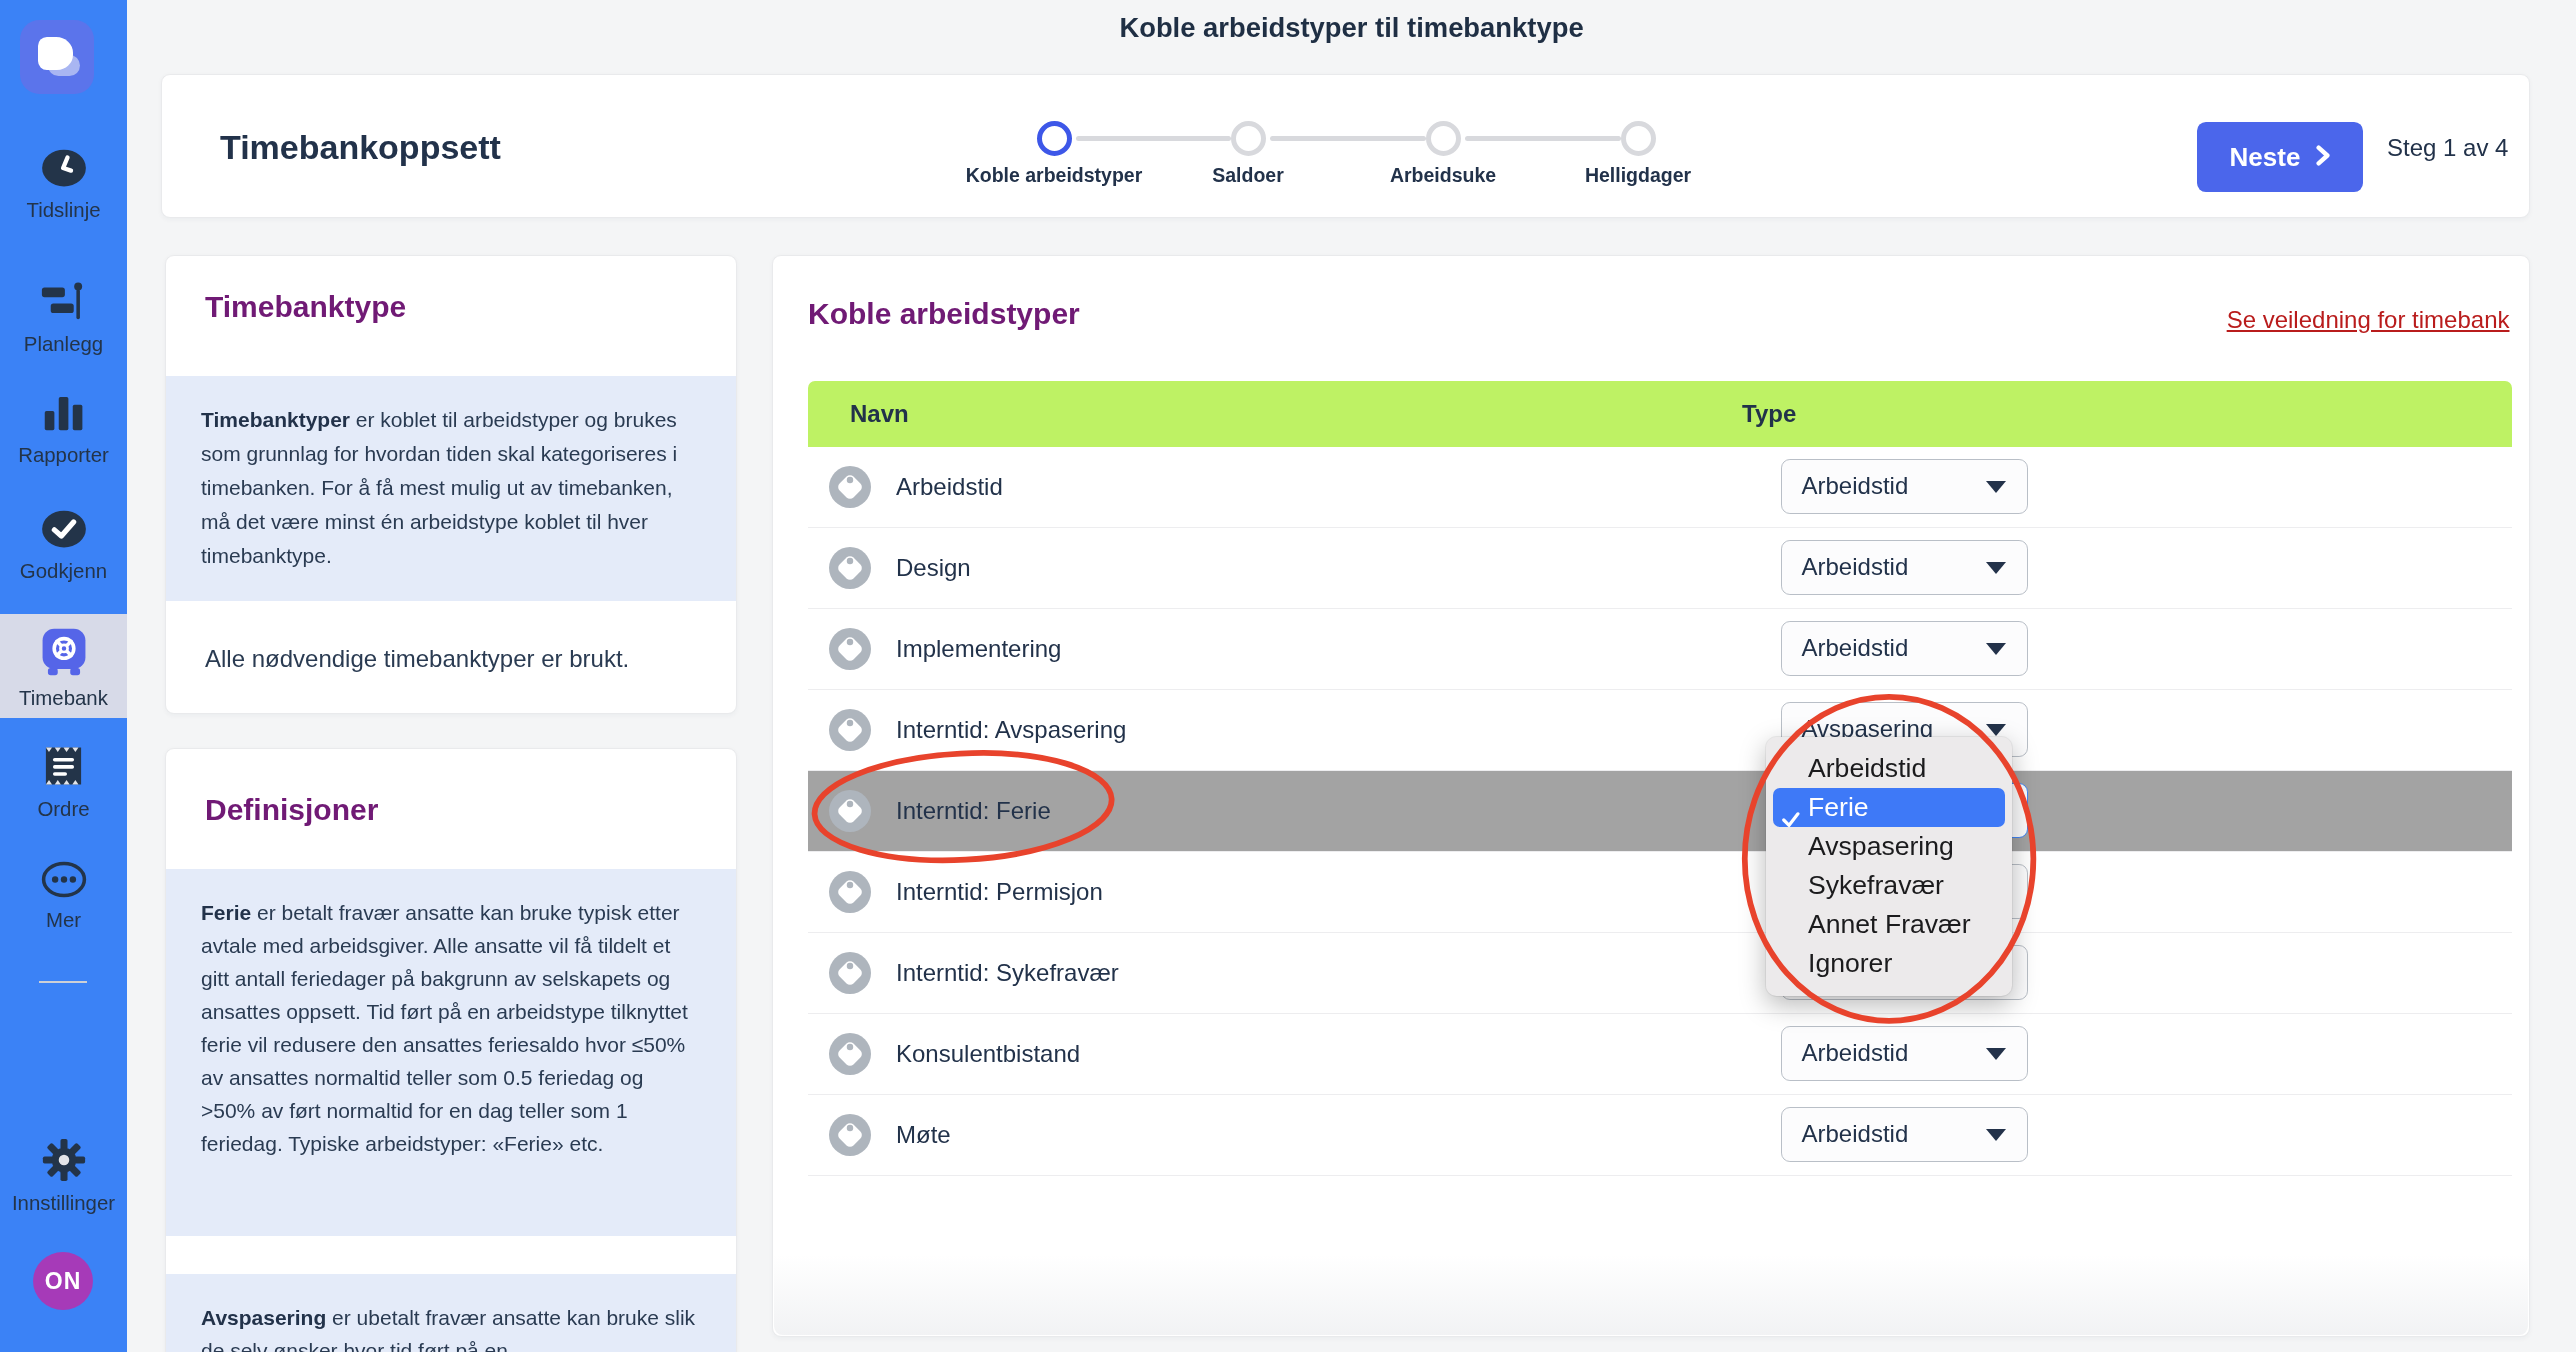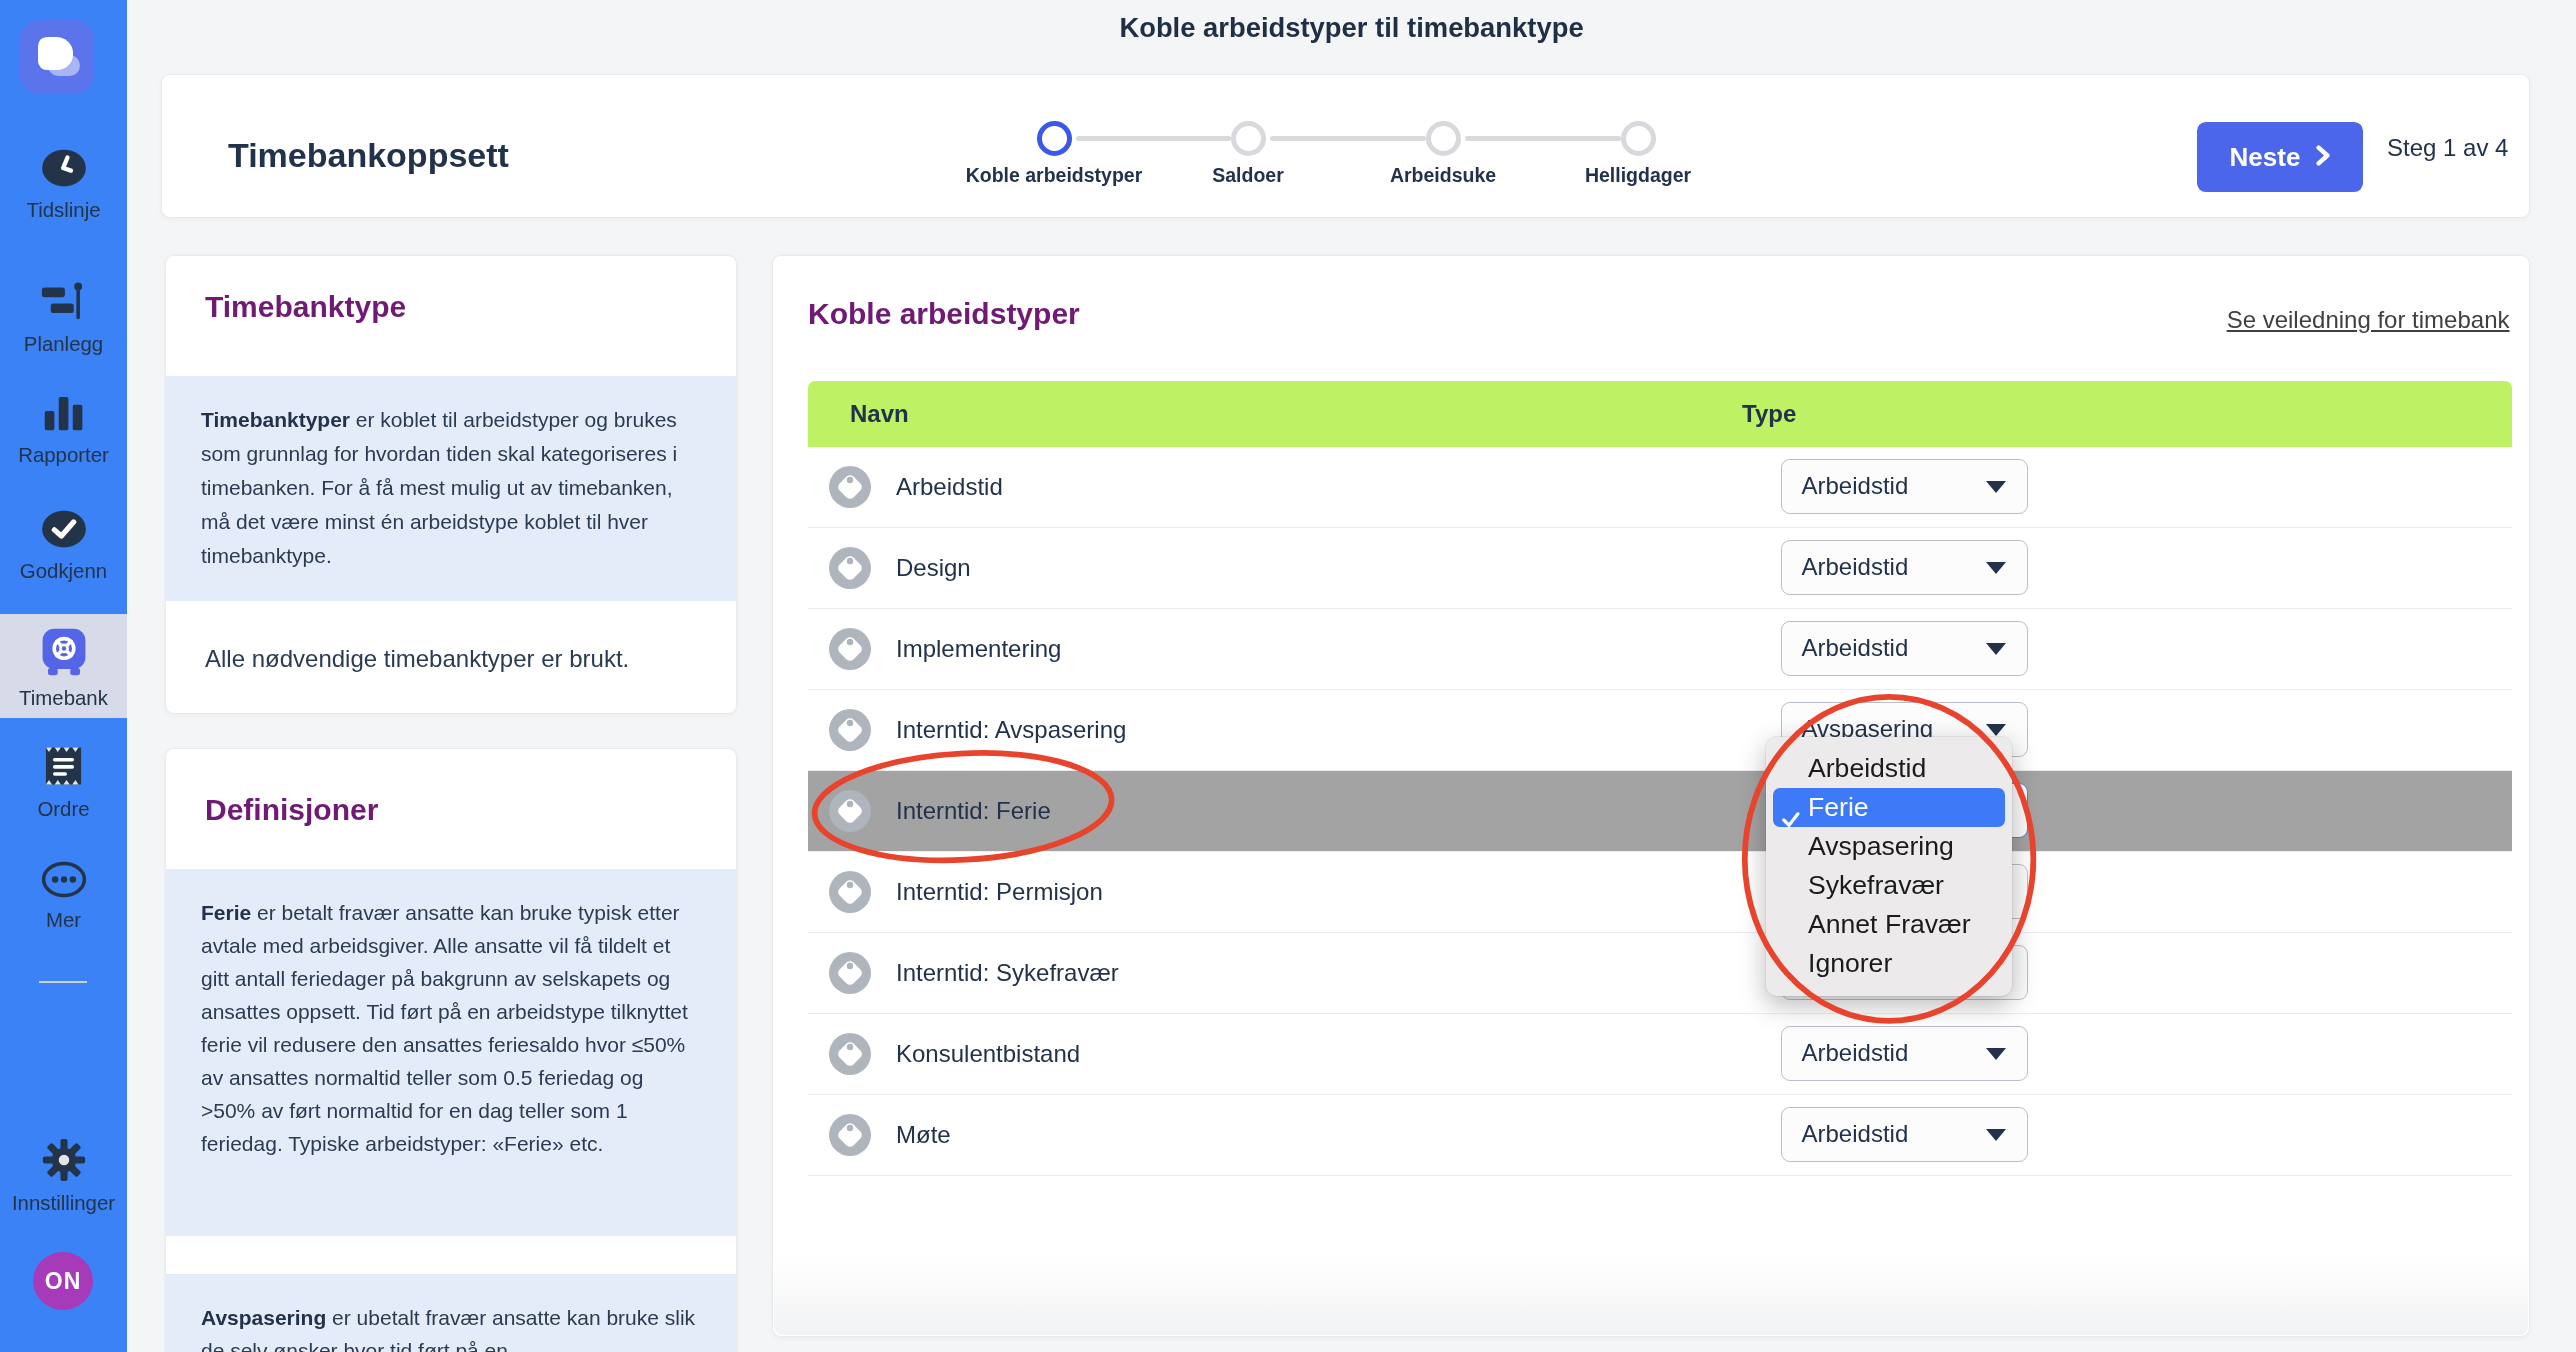--- a/index.html
+++ b/index.html
@@ -19,21 +19,21 @@
   .logo .blue-crescent{position:absolute;left:27.4px;top:35px;width:32px;height:21px;background:#A9B6F2;border-radius:5.3px 12.4px 12.4px 12.4px;z-index:1;}
   .side-divider{position:absolute;left:39px;top:981px;width:48px;height:1.8px;background:#CDD0D6;}
   .avatar{position:absolute;left:33px;top:1252px;width:60px;height:58px;background:#A63AB8;border-radius:50%;
     color:#fff;font-size:23px;font-weight:bold;text-align:center;line-height:58px;letter-spacing:0.9px;cursor:pointer;}
   
   .page-title{position:absolute;left:127px;top:12.4px;width:2449px;text-align:center;
     font-size:27.4px;font-weight:bold;color:#1F2F44;}
   
   .card{background:#fff;border:0.9px solid #E9EAEC;border-radius:8.9px;box-shadow:0 1.8px 5.3px rgba(30,40,70,.04);box-sizing:border-box;}
   .header-card{position:absolute;left:161px;top:74px;width:2369px;height:144px;}
-  .wizard-title{position:absolute;left:58px;top:53px;font-size:34px;font-weight:bold;color:#22324A;margin:8px;}
+  .wizard-title{position:absolute;left:58px;top:53px;font-size:34px;font-weight:bold;color:#22324A;margin:0;}
   .step{position:absolute;}
   .step-dot{position:absolute;width:25px;height:25px;border-radius:50%;background:#fff;border:5.3px solid #D8D9DD;box-sizing:content-box;}
   .step.active .step-dot{border-color:#3D57E8;}
   .step-line{position:absolute;height:5.3px;background:#D8D9DD;border-radius:2.7px;}
   .step-label{position:absolute;width:248px;text-align:center;font-size:19.5px;font-weight:600;color:#22324A;}
   .next-btn{position:absolute;left:2035px;top:47px;width:166px;height:70px;background:#4B66EB;border:none;border-radius:8.9px;
     color:#fff;font-size:26px;font-weight:600;font-family:inherit;display:flex;align-items:center;justify-content:center;gap:16px;cursor:pointer;}
   .progress-label{position:absolute;left:2225px;top:59px;font-size:24px;color:#22324A;}
   
   .tb-card{position:absolute;left:165px;top:255px;width:572px;height:459px;overflow:hidden;}
@@ -41,21 +41,21 @@
   .card h2{margin:0;position:absolute;left:39px;font-size:30px;font-weight:bold;color:#701a75;}
   .info-block{position:absolute;left:0;width:100%;background:#E4EBF9;box-sizing:border-box;padding:26.6px 35px;
     font-size:21px;line-height:34px;color:#2A3B52;}
   .info-block b{color:#22324A;}
   .status-text{position:absolute;left:39px;top:389px;font-size:24px;color:#2A3B52;}
   
   .main-card{position:absolute;left:772px;top:255px;width:1758px;height:1082px;}
   .main-card::after{content:"";position:absolute;left:0.9px;right:0.9px;bottom:0.9px;height:80px;
     background:linear-gradient(to bottom, rgba(244,245,246,0), rgba(240,241,243,.9));border-radius:0 0 8.9px 8.9px;pointer-events:none;}
   .main-title{top:41px;}
-  .help-link{position:absolute;right:19.5px;top:50px;font-size:24px;color:#404040;text-decoration:underline;cursor:pointer;}
+  .help-link{position:absolute;right:19.5px;top:50px;font-size:24px;color:#b91c1c;text-decoration:underline;cursor:pointer;}
   .tbl{position:absolute;left:35px;top:125px;width:1704px;}
   .tbl-head{height:66px;background:#bef264;border-radius:7px 7px 0 0;position:relative;}
   .tbl-head .col{position:absolute;top:0;line-height:66px;font-size:24px;font-weight:bold;color:#22324A;}
   .col-navn{left:42px;}
   .col-type{left:934px;text-align:center;}
   .tbl-row{height:80px;border-bottom:1.8px solid #EDEDEF;position:relative;background:#fff;}
   .tbl-row.highlight{background:#a3a3a3;}
   .row-icon{position:absolute;left:21px;top:18.6px;width:42px;height:42px;border-radius:50%;background:#AEB5BD;}
   .row-name{position:absolute;left:88px;top:0;line-height:80px;font-size:24px;color:#22324A;}
   .type-select{position:absolute;left:973px;top:12.4px;width:247px;height:55px;background:#FCFCFD;

